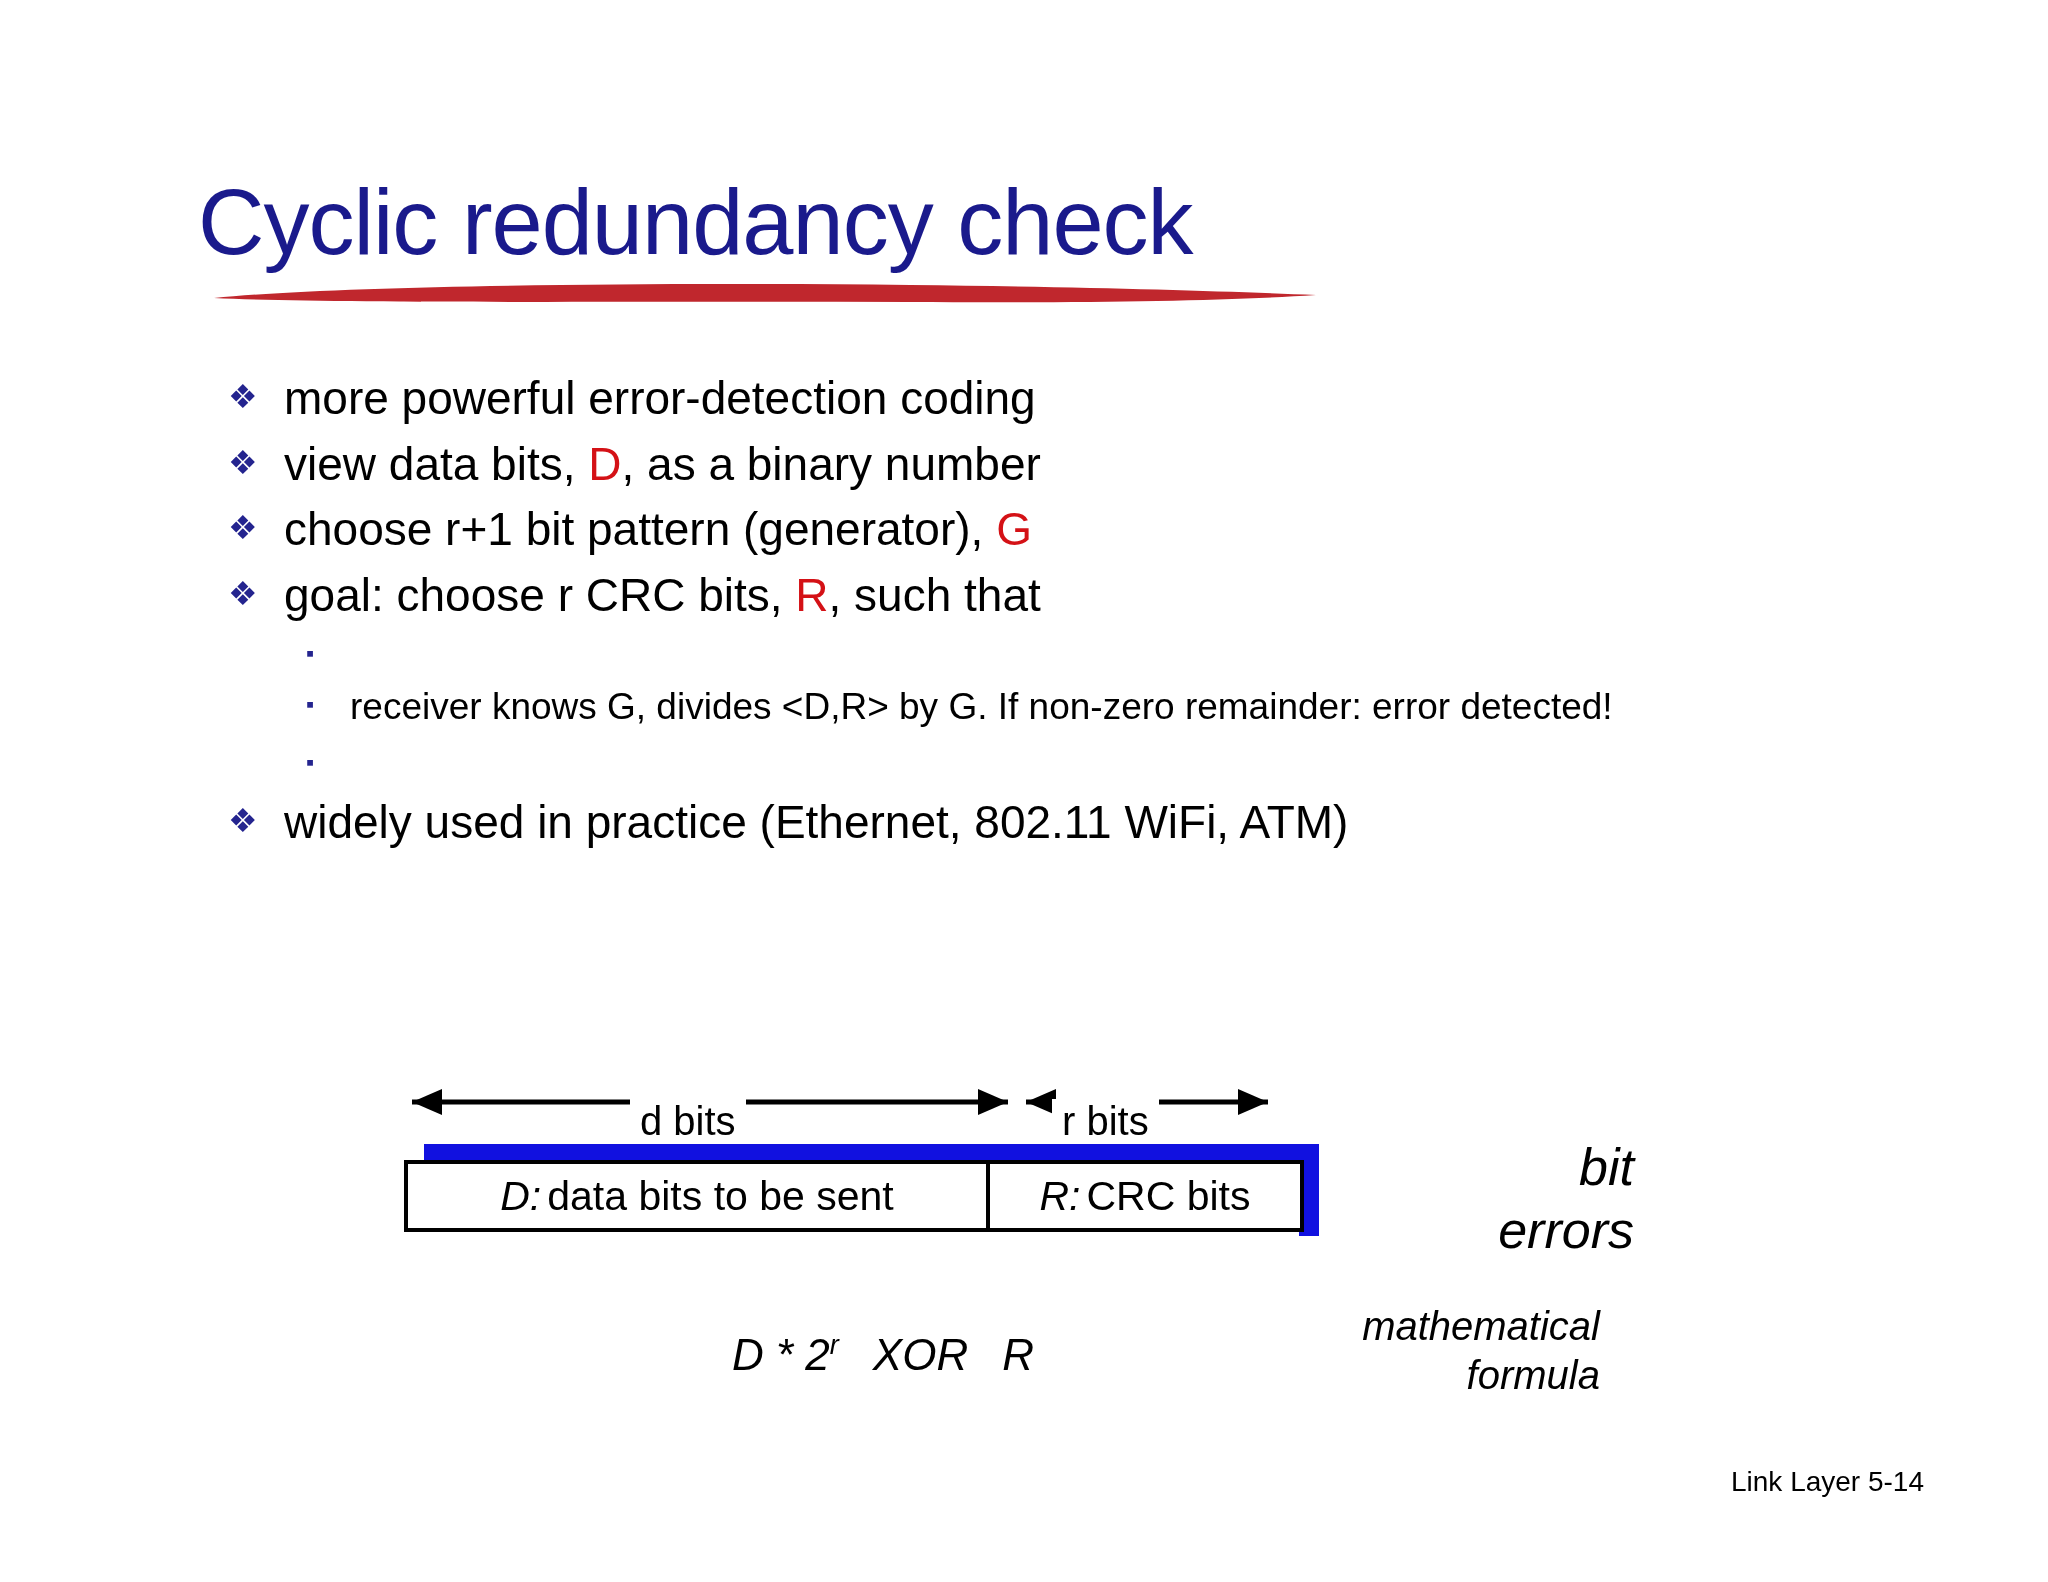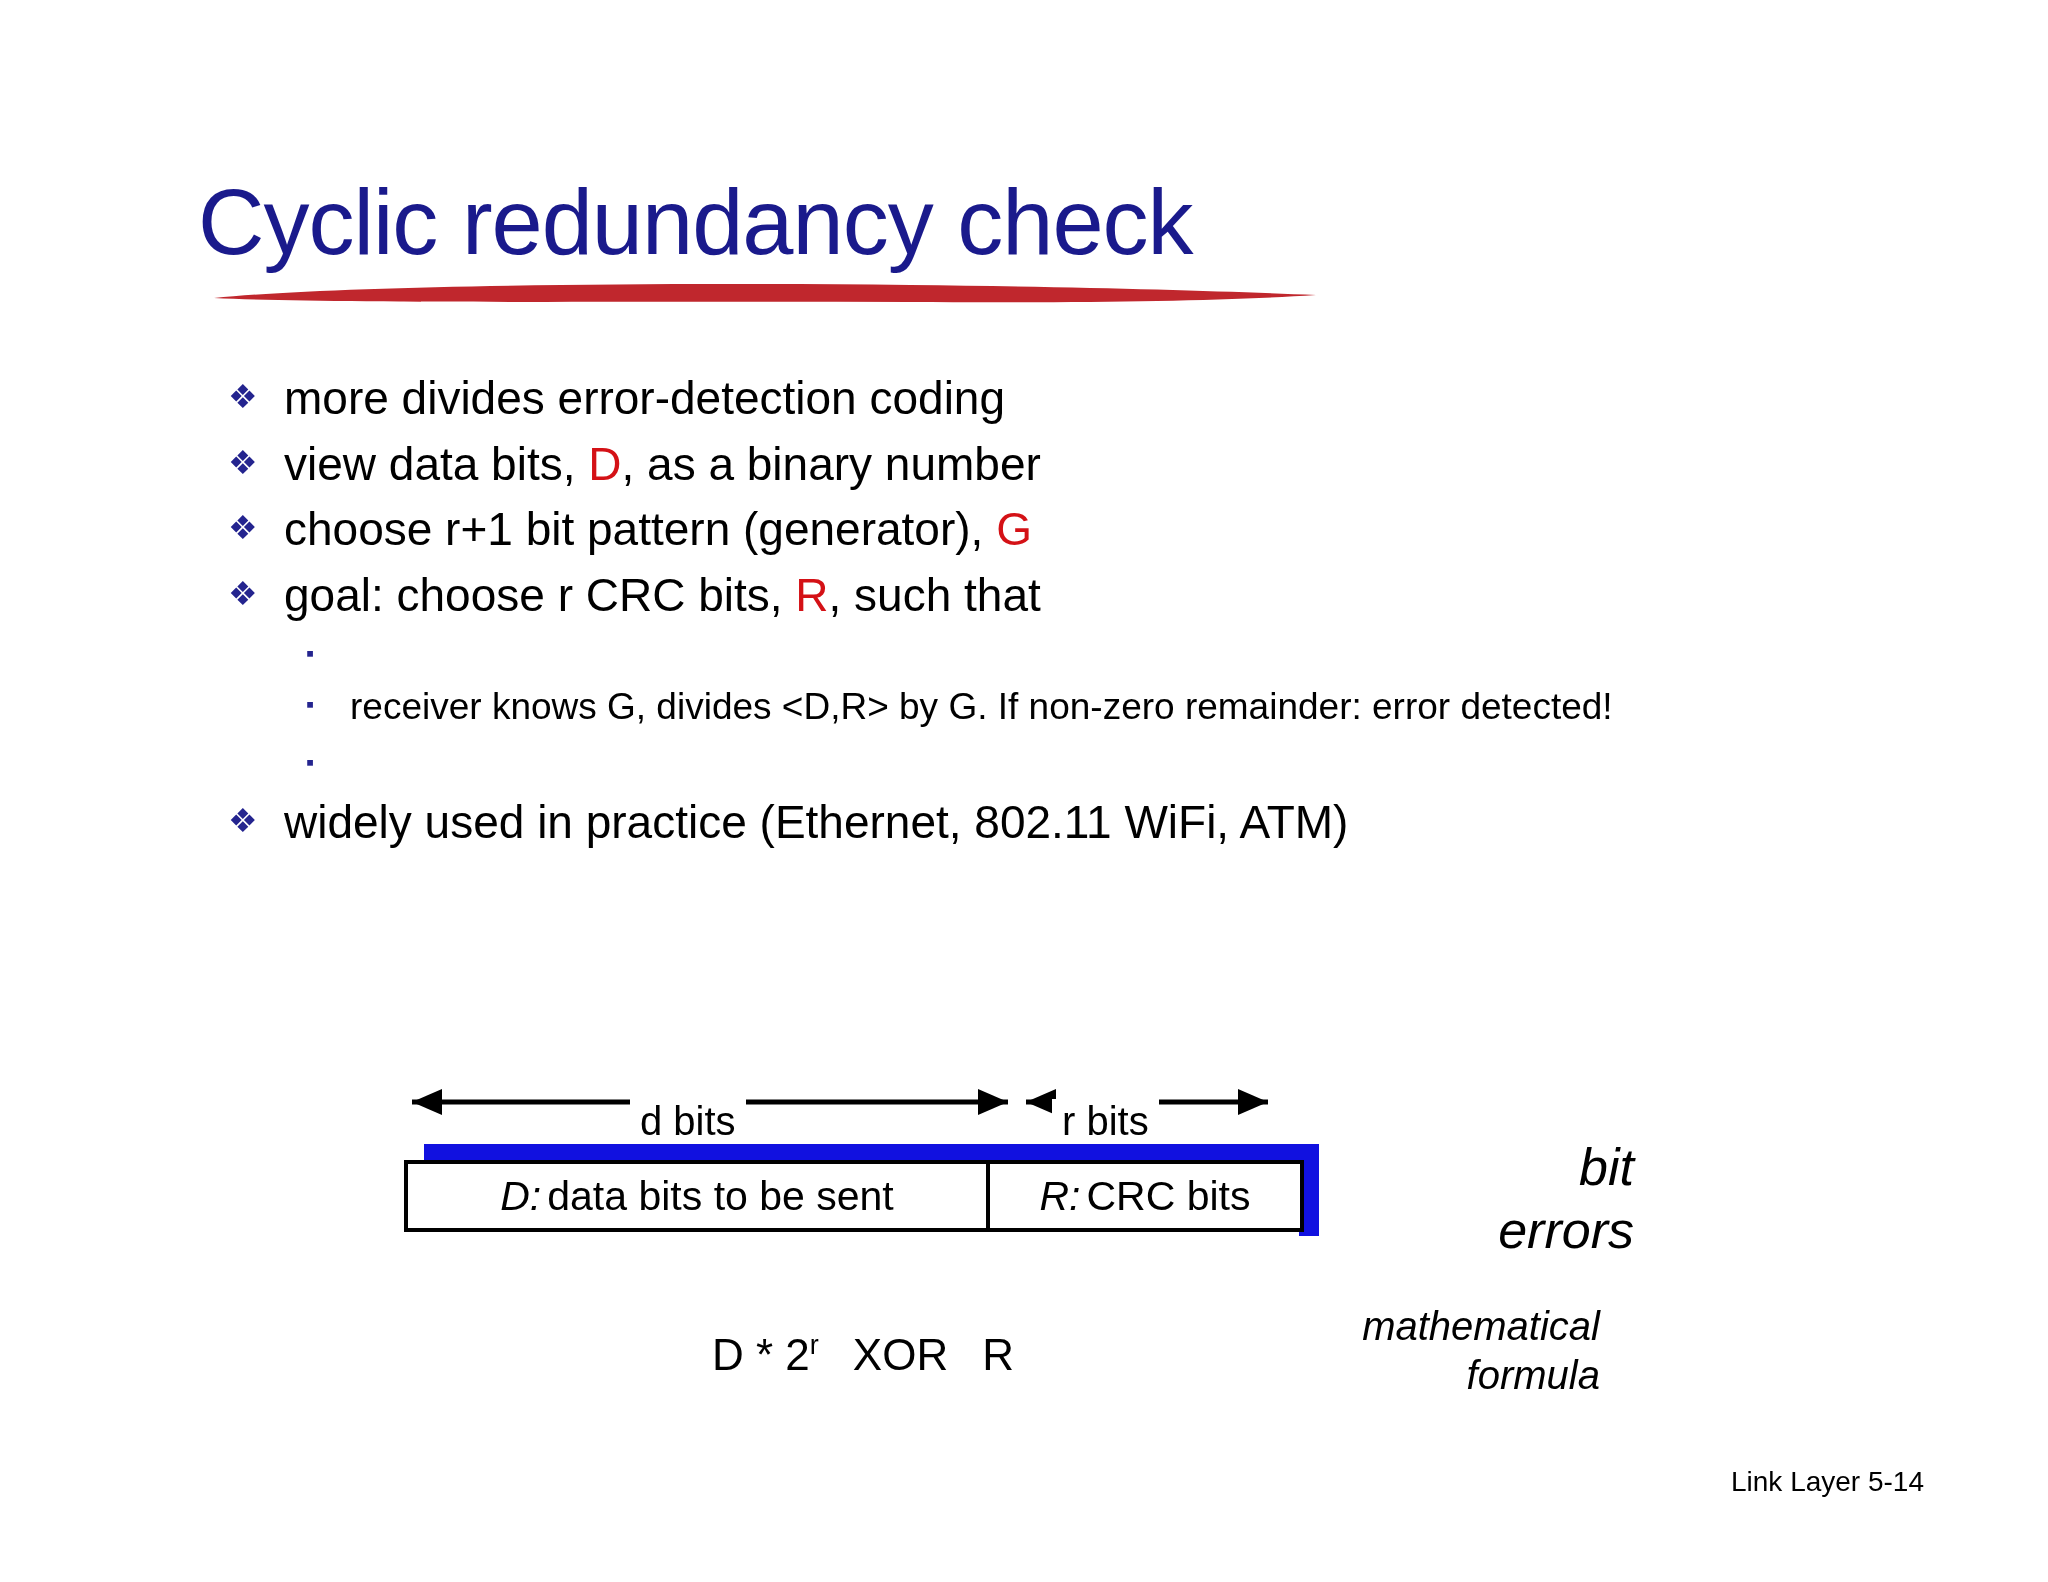--- a/index.html
+++ b/index.html
@@ -153,24 +153,25 @@
     top: 106px;
     width: 230px;
     font-style: italic;
     font-size: 52px;
     line-height: 1.22;
     text-align: right;
   }
 
   #formula {
     position: absolute;
-    left: 712px;
+    left: 732px;
     top: 300px;
     font-size: 44px;
     white-space: nowrap;
+    font-style: italic;
   }
   #formula sup { font-size: 27px; vertical-align: super; }
   #formula .sp { display: inline-block; width: 34px; }
 
   #math-note {
     position: absolute;
     left: 1270px;
     top: 272px;
     width: 330px;
     font-style: italic;
@@ -196,21 +197,21 @@
 <div id="title-underline">
   <svg width="1112" height="26" viewBox="0 0 1112 26" xmlns="http://www.w3.org/2000/svg">
     <path d="M4 18 C 120 6, 420 2, 700 5 C 880 7, 1010 11, 1106 15 C 1012 21, 880 23, 700 22 C 420 21, 120 24, 4 18 Z" fill="#c0272d"></path>
   </svg>
 </div>
 
 <div id="bullet-list">
 
   <div class="lvl1">
     <span class="marker">❖</span>
-    <span class="txt">more divides error-detection coding</span>
+    <span class="txt">more powerful error-detection coding</span>
   </div>
 
   <div class="lvl1">
     <span class="marker">❖</span>
     <span class="txt"><span>view data bits, </span><span class="red">D</span><span>, as a binary number</span></span>
   </div>
 
   <div class="lvl1">
     <span class="marker">❖</span>
     <span class="txt"><span>choose r+1 bit pattern (generator), </span><span class="red">G</span><span></span></span>

